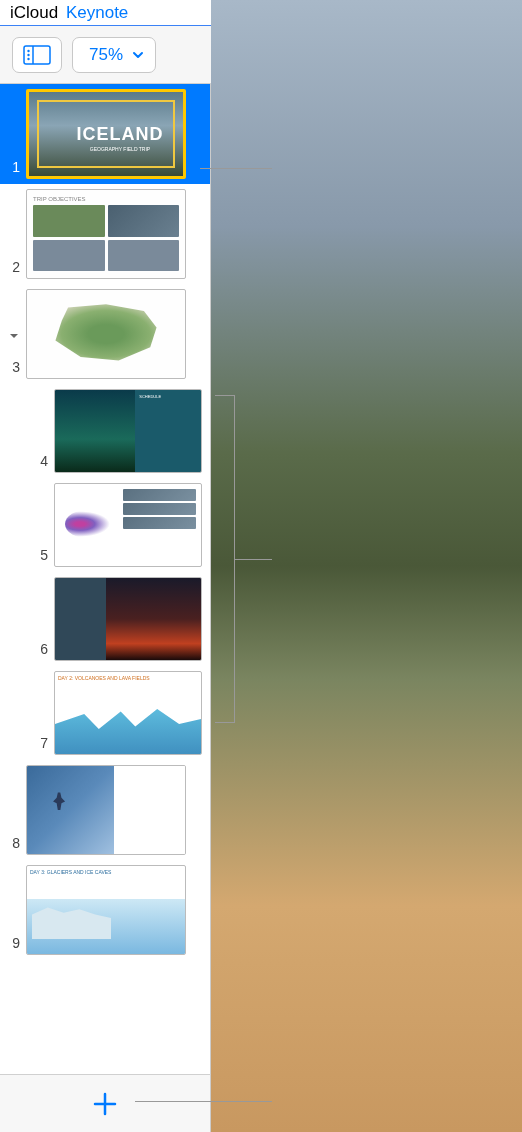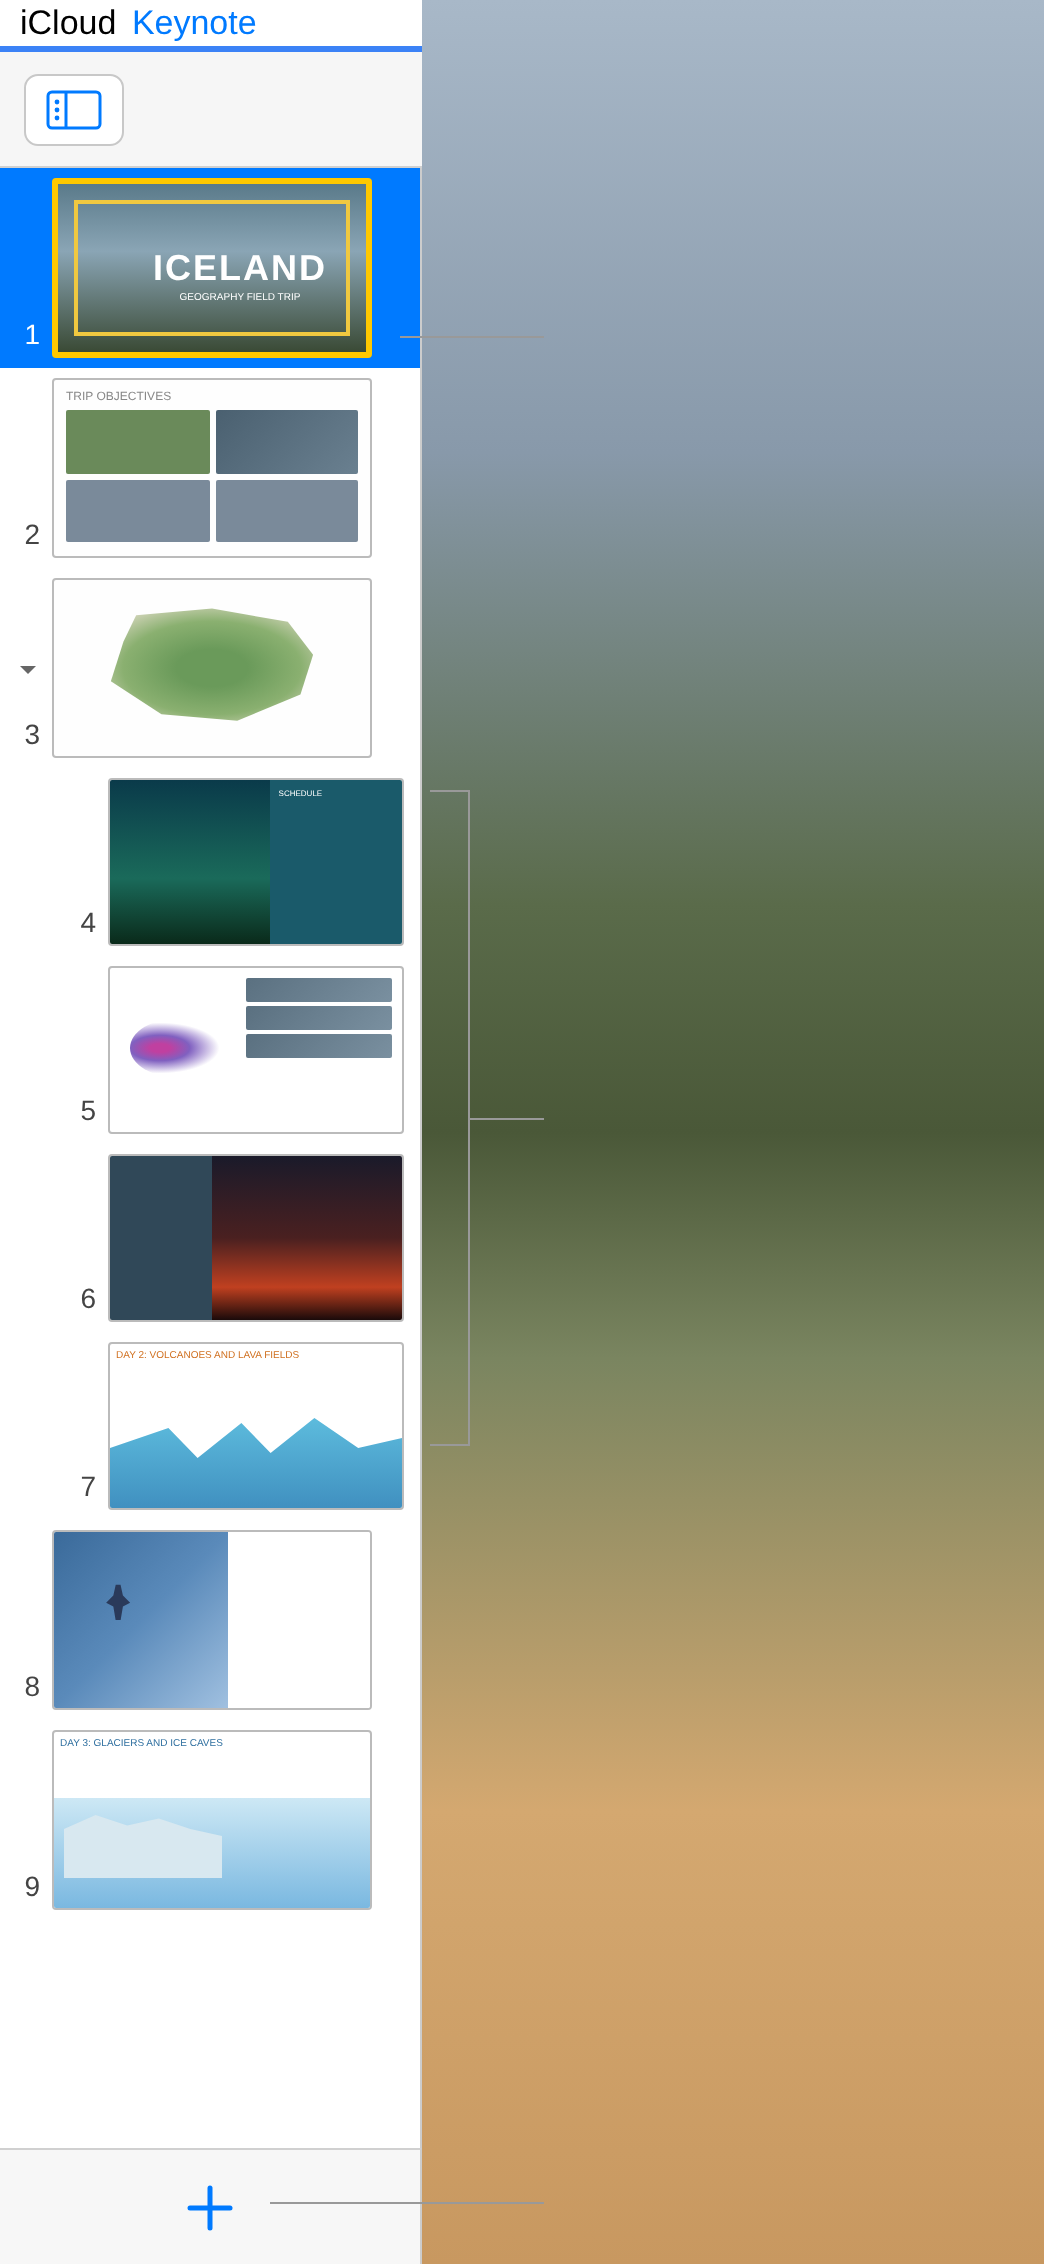--- a/index.html
+++ b/index.html
@@ -29,21 +29,21 @@
         #7a8560 60%,
         #d4a870 80%,
         #c89860 100%);
     }
     .app-header {
       background: #fff;
       height: 26px;
       display: flex;
       align-items: center;
       padding: 0 10px;
-      border-bottom: 3px solid #3b82f6;
+      border-bottom: 1px solid #3b82f6;
       position: relative;
       z-index: 10;
       width: 211px;
     }
     .app-header-text {
       font-size: 17px;
       font-weight: 400;
     }
     .app-header-brand {
       color: #000;
@@ -445,20 +445,26 @@
 </div>
 
 <div class="toolbar">
   <div class="view-button">
     <svg viewBox="0 0 28 20">
       <rect x="1" y="1" width="26" height="18" rx="2" fill="none" stroke="#007aff" stroke-width="1.5"></rect>
       <line x1="10" y1="1" x2="10" y2="19" stroke="#007aff" stroke-width="1.5"></line>
       <circle cx="5.5" cy="6" r="1.2" fill="#007aff"></circle>
       <circle cx="5.5" cy="10" r="1.2" fill="#007aff"></circle>
       <circle cx="5.5" cy="14" r="1.2" fill="#007aff"></circle>
+    </svg>
+  </div>
+  <div class="zoom-button">
+    <span>75%</span>
+    <svg class="chevron-down" viewBox="0 0 14 14">
+      <path d="M3 5 L7 9 L11 5" fill="none" stroke="#007aff" stroke-width="2" stroke-linecap="round" stroke-linejoin="round"></path>
     </svg>
   </div>
 </div>
 
 <div class="navigator">
 
   <div class="slide-item selected">
     <span class="slide-number">1</span>
     <div class="slide-thumb thumb-1">
       <div class="thumb-1-title">ICELAND</div>

